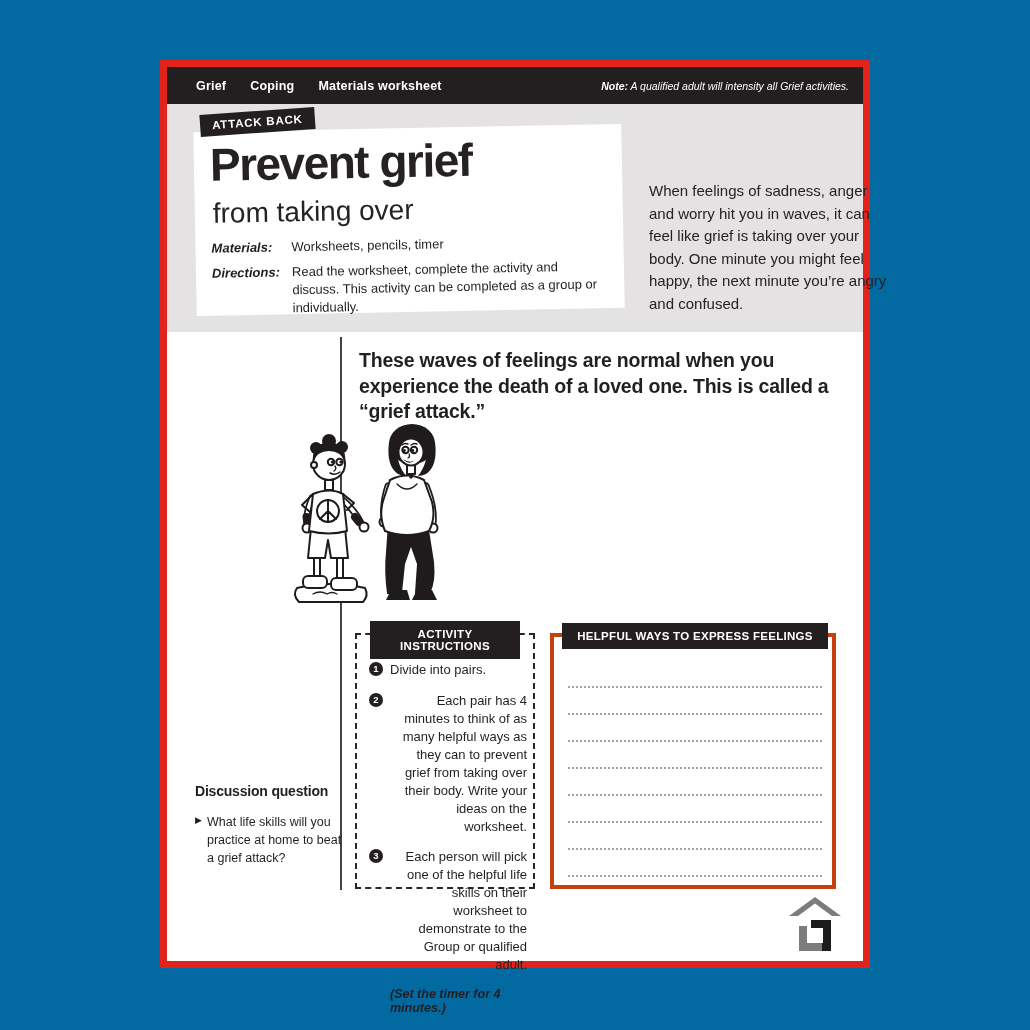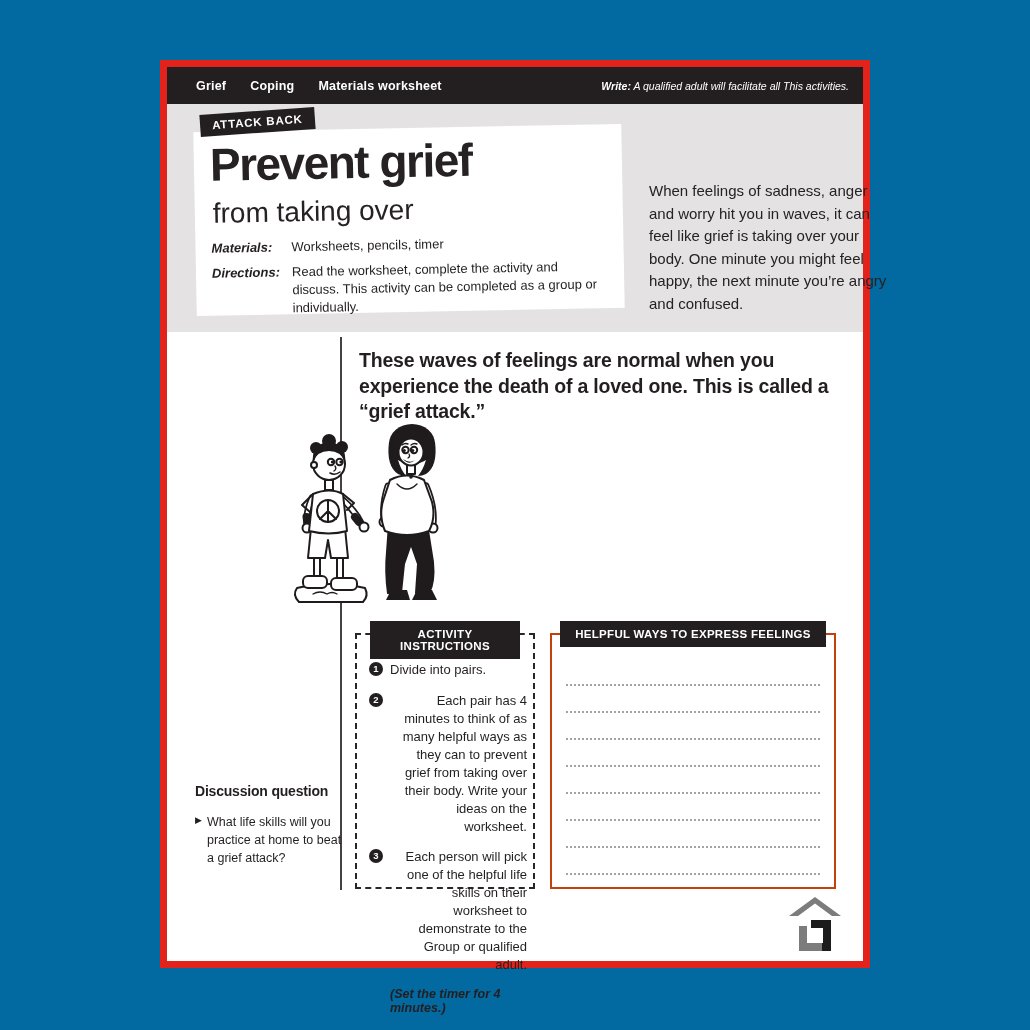--- a/index.html
+++ b/index.html
@@ -57,21 +57,21 @@
   .activitybox .boxheader { left:13px; width:150px; }
   .steps { position:absolute; left:12px; top:26px; width:158px; }
   .step { display:flex; margin-bottom:13px; }
   .step-num { flex:0 0 14px; width:14px; height:14px; border-radius:50%; background:#231f20; color:#fff;
               font-size:9.5px; font-weight:bold; text-align:center; line-height:14px; margin-top:1px; }
   .step-text { margin-left:7px; font-size:13px; line-height:1.38; font-weight:500;text-align:right; }
   .timer-note { margin-left:21px; font-size:12.5px; font-style:italic; font-weight:600; margin-top:4px; }
 
   
   .helpfulbox { position:absolute; left:383px; top:566px; width:286px; height:256px;
-                border:2px solid #c2410c; background:#fff; }
+                border:4px solid #c2410c; background:#fff; }
   .helpfulbox .boxheader { left:8px; width:266px; }
   .lines { position:absolute; left:14px; top:24px; width:254px; }
   .writeline { height:27px; border-bottom:2px dotted #a3a3a3; }
 
   
   .discussion { position:absolute; left:28px; top:716px; width:150px; }
   .discussion h3 { font-size:14px; font-weight:800; letter-spacing:-.2px; }
   .discussion .ditem { display:flex; margin-top:14px; }
   .tri { flex:0 0 12px; font-size:9px; margin-top:2px; color:#231f20; }
   .dtext { font-size:12.5px; line-height:1.45; font-weight:500; }
@@ -83,21 +83,21 @@
 
 <div class="canvas">
   <div class="page">
 
     <div class="topbar">
       <div class="tags">
         <span class="tag">Grief</span>
         <span class="tag">Coping</span>
         <span class="tag">Materials worksheet</span>
       </div>
-      <span class="note"><b>Write:</b><span> A qualified adult will facilitate all This activities.</span></span>
+      <span class="note"><b>Note:</b><span> A qualified adult will intensity all Grief activities.</span></span>
     </div>
 
     <div class="heroband"></div>
 
     <div class="badge">ATTACK BACK</div>
 
     <div class="herobox">
       <div class="title">Prevent grief</div>
       <div class="subtitle">from taking over</div>
       <div class="specrow row-materials">

